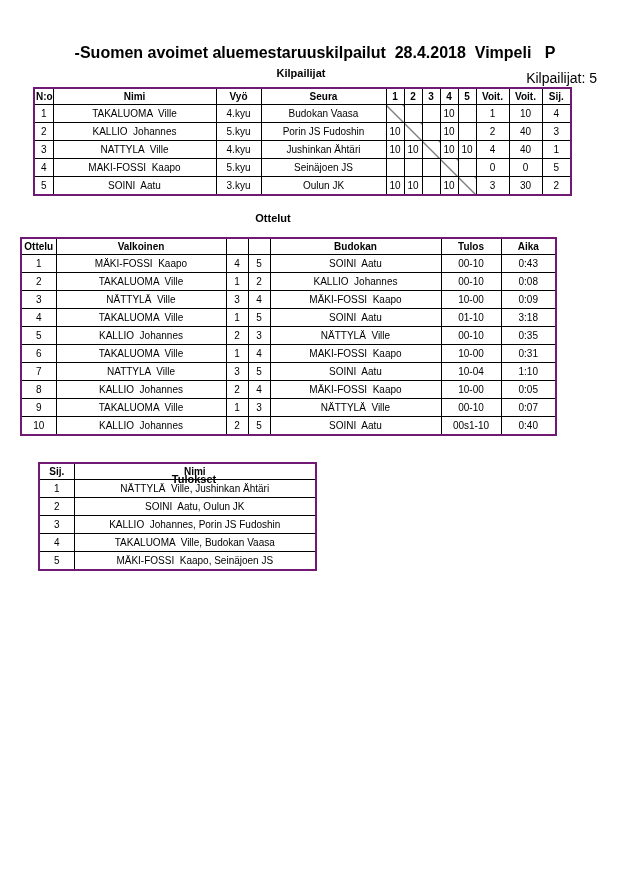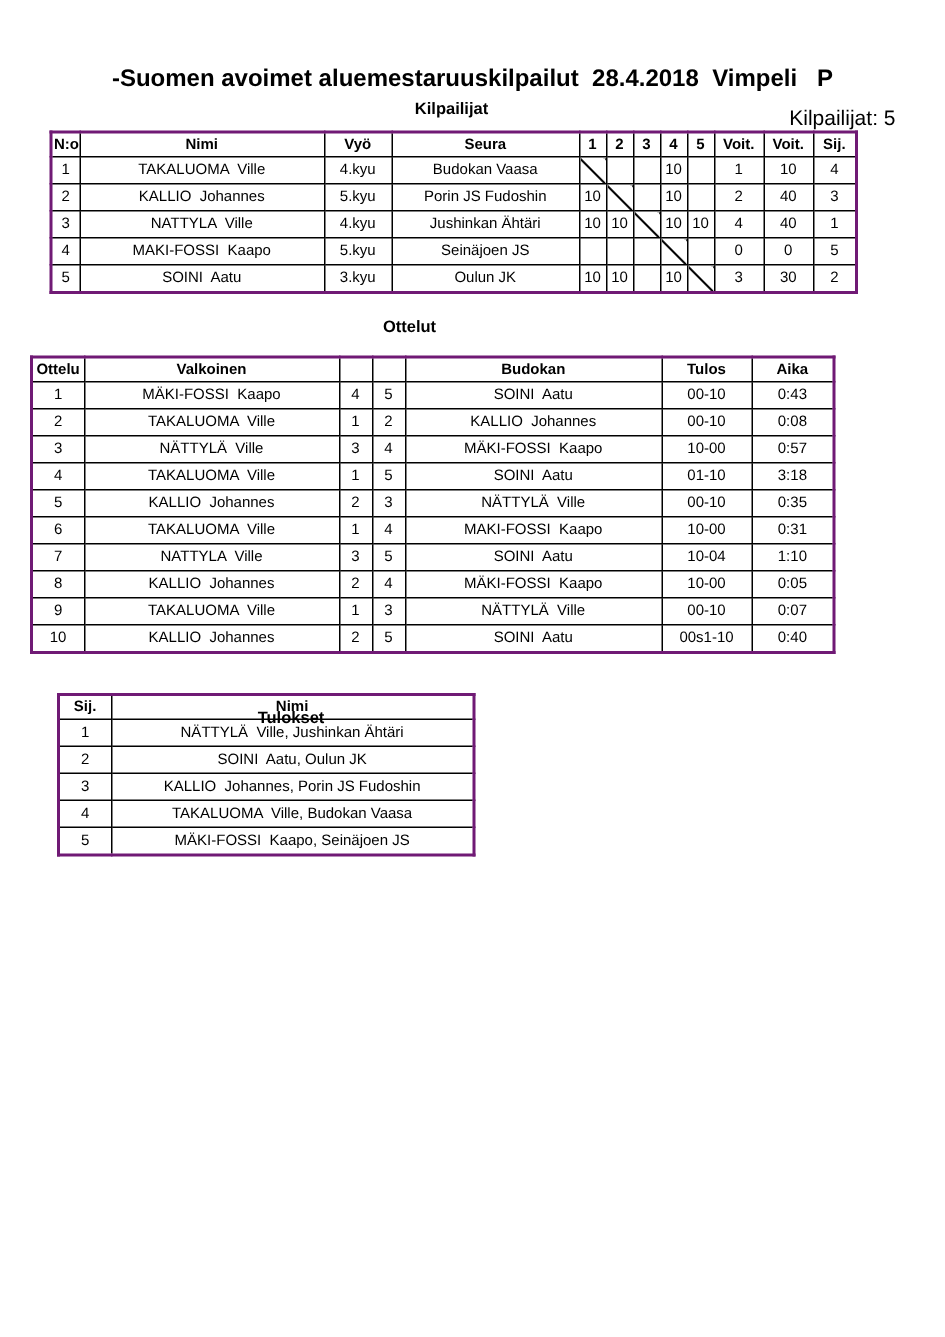--- a/index.html
+++ b/index.html
@@ -220,21 +220,21 @@
         <td class="c">00-10</td>
         <td class="c">0:08</td>
       </tr>
       <tr>
         <td class="c">3</td>
         <td class="l">NÄTTYLÄ  Ville</td>
         <td class="c">3</td>
         <td class="c">4</td>
         <td class="l">MÄKI-FOSSI  Kaapo</td>
         <td class="c">10-00</td>
-        <td class="c">0:57</td>
+        <td class="c">0:09</td>
       </tr>
       <tr>
         <td class="c">4</td>
         <td class="l">TAKALUOMA  Ville</td>
         <td class="c">1</td>
         <td class="c">5</td>
         <td class="l">SOINI  Aatu</td>
         <td class="c">01-10</td>
         <td class="c">3:18</td>
       </tr>

